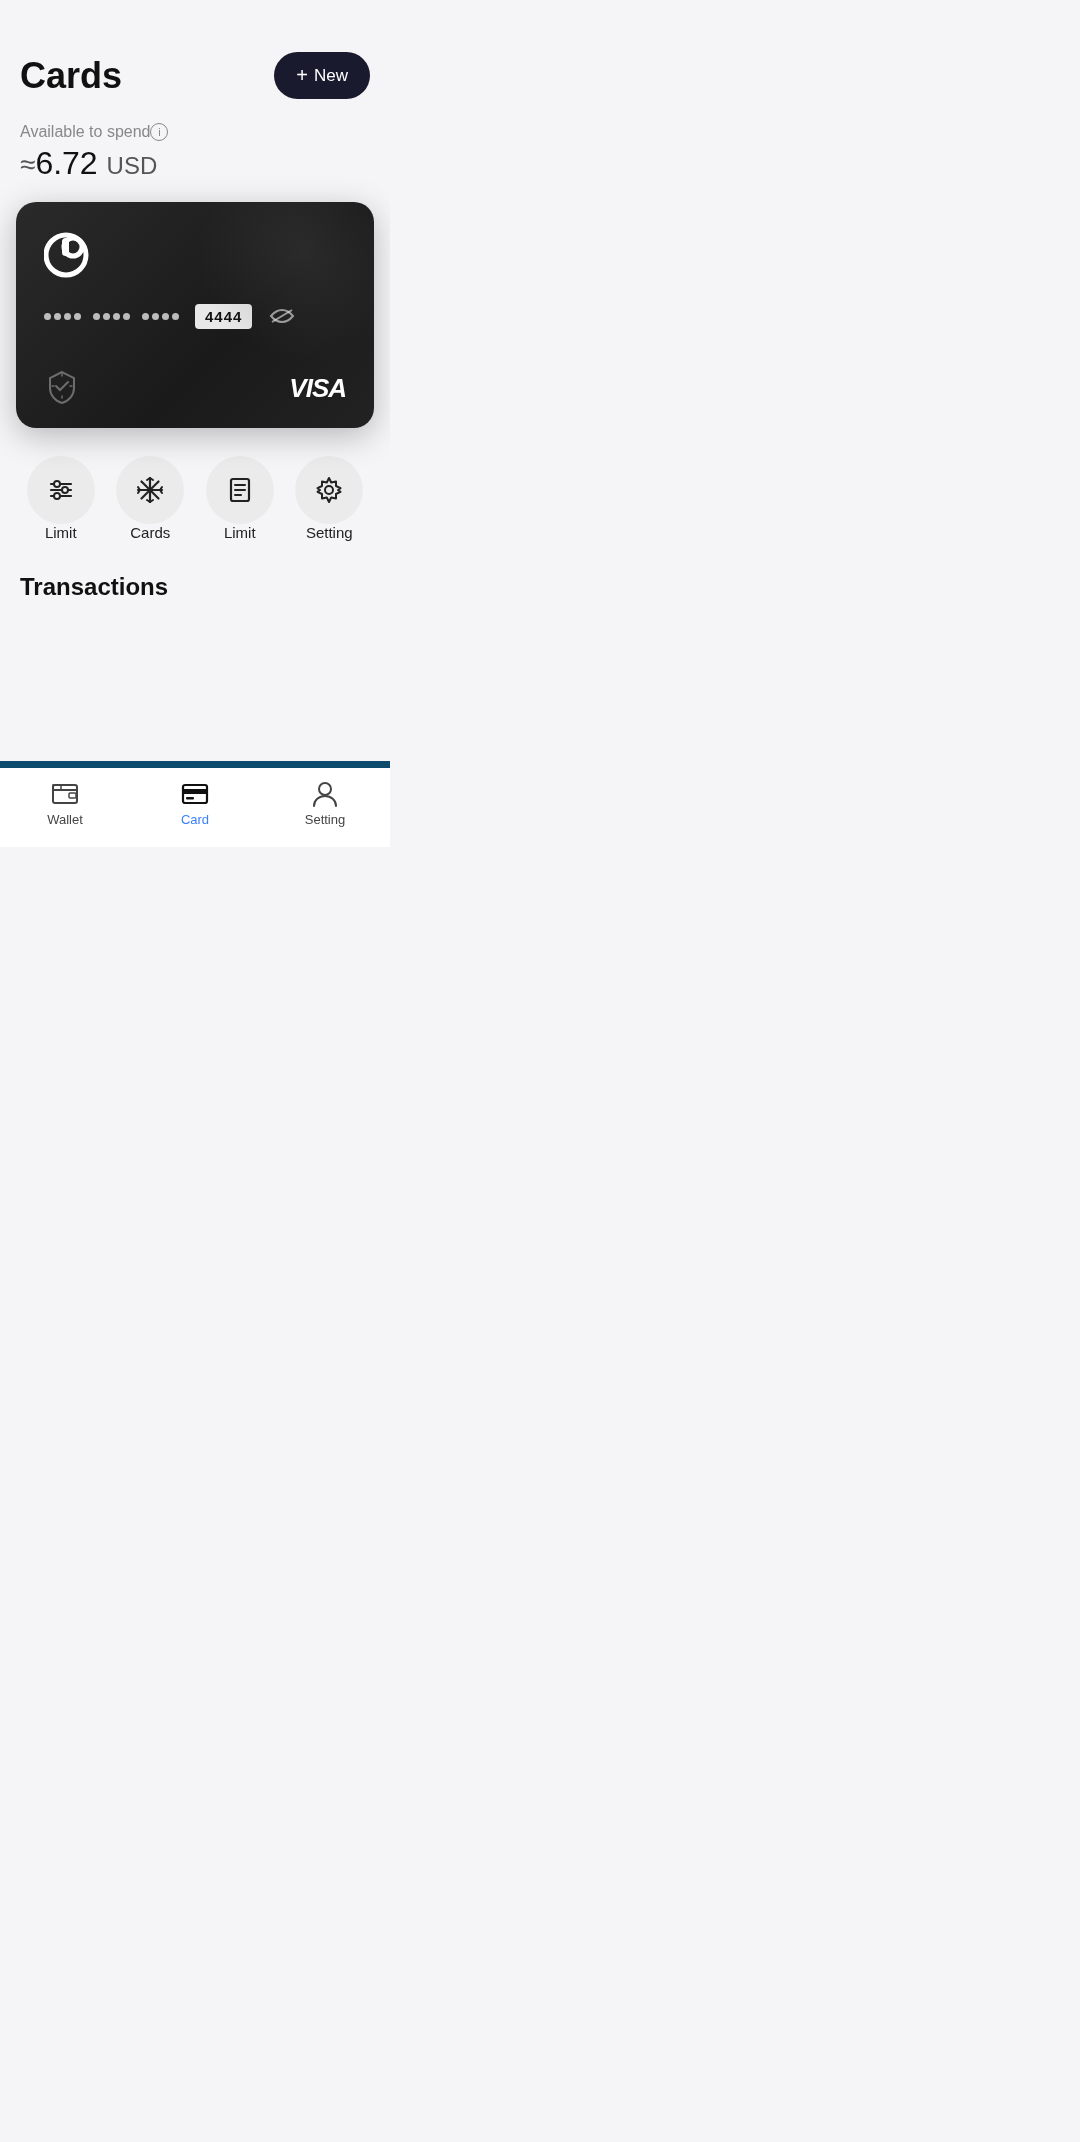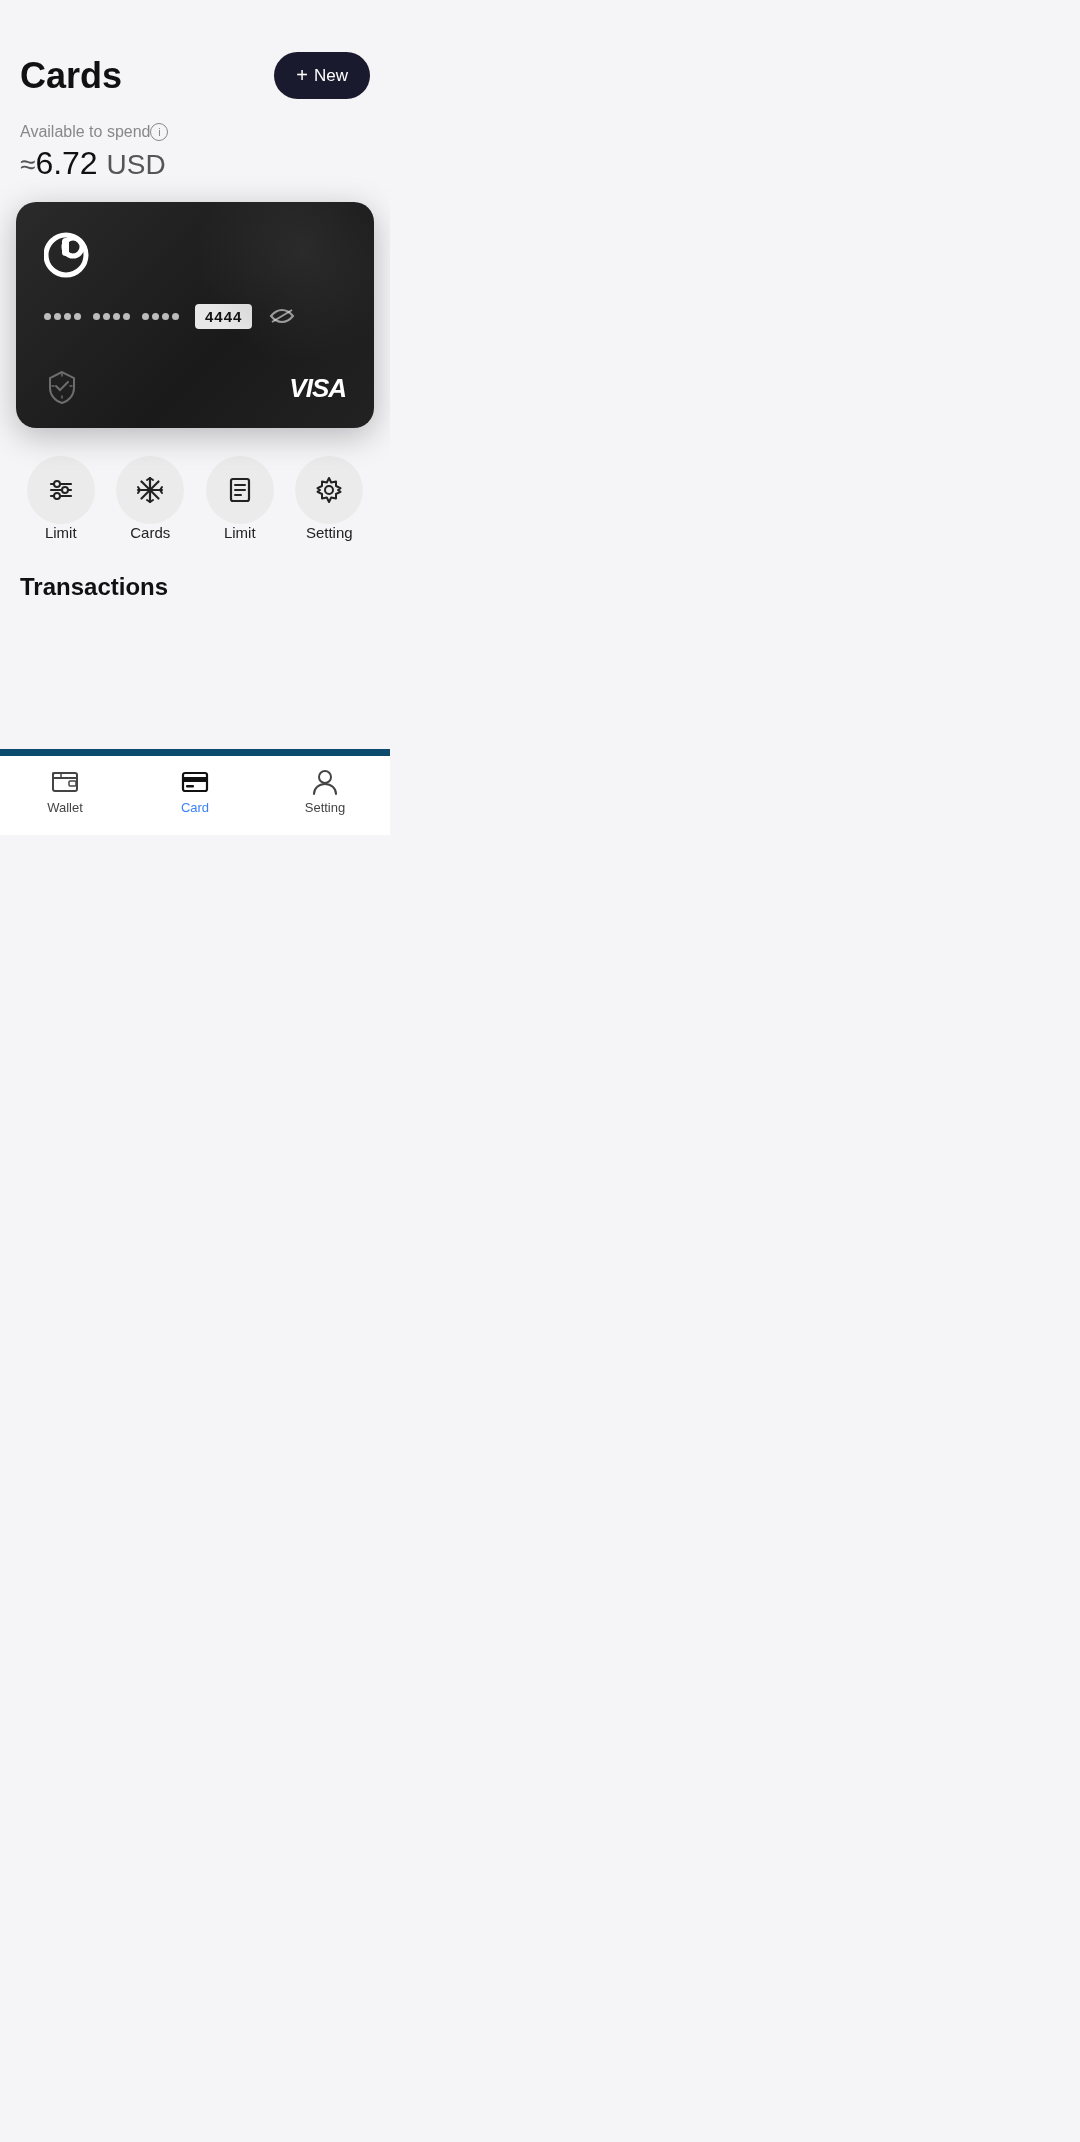--- a/index.html
+++ b/index.html
@@ -87,21 +87,21 @@
       font-weight: 400;
       color: #111;
     }
 
     .available-amount .approx {
       font-size: 28px;
       color: #555;
     }
 
     .available-amount .currency {
-      font-size: 28px;
+      font-size: 24px;
       color: #555;
       font-weight: 400;
     }
 
     
     .card-container {
       padding: 8px 16px 16px;
     }
 
     .credit-card {
@@ -221,21 +221,21 @@
     
     .transactions-section {
       padding: 12px 20px 16px;
       flex: 1;
     }
 
     .transactions-title {
       font-size: 24px;
       font-weight: 700;
       color: #111;
-      margin-bottom: 12px;
+      margin-bottom: 24px;
     }
 
     .transactions-empty {
       height: 120px;
     }
 
     
     .bottom-nav {
       display: flex;
       background: #fff;

